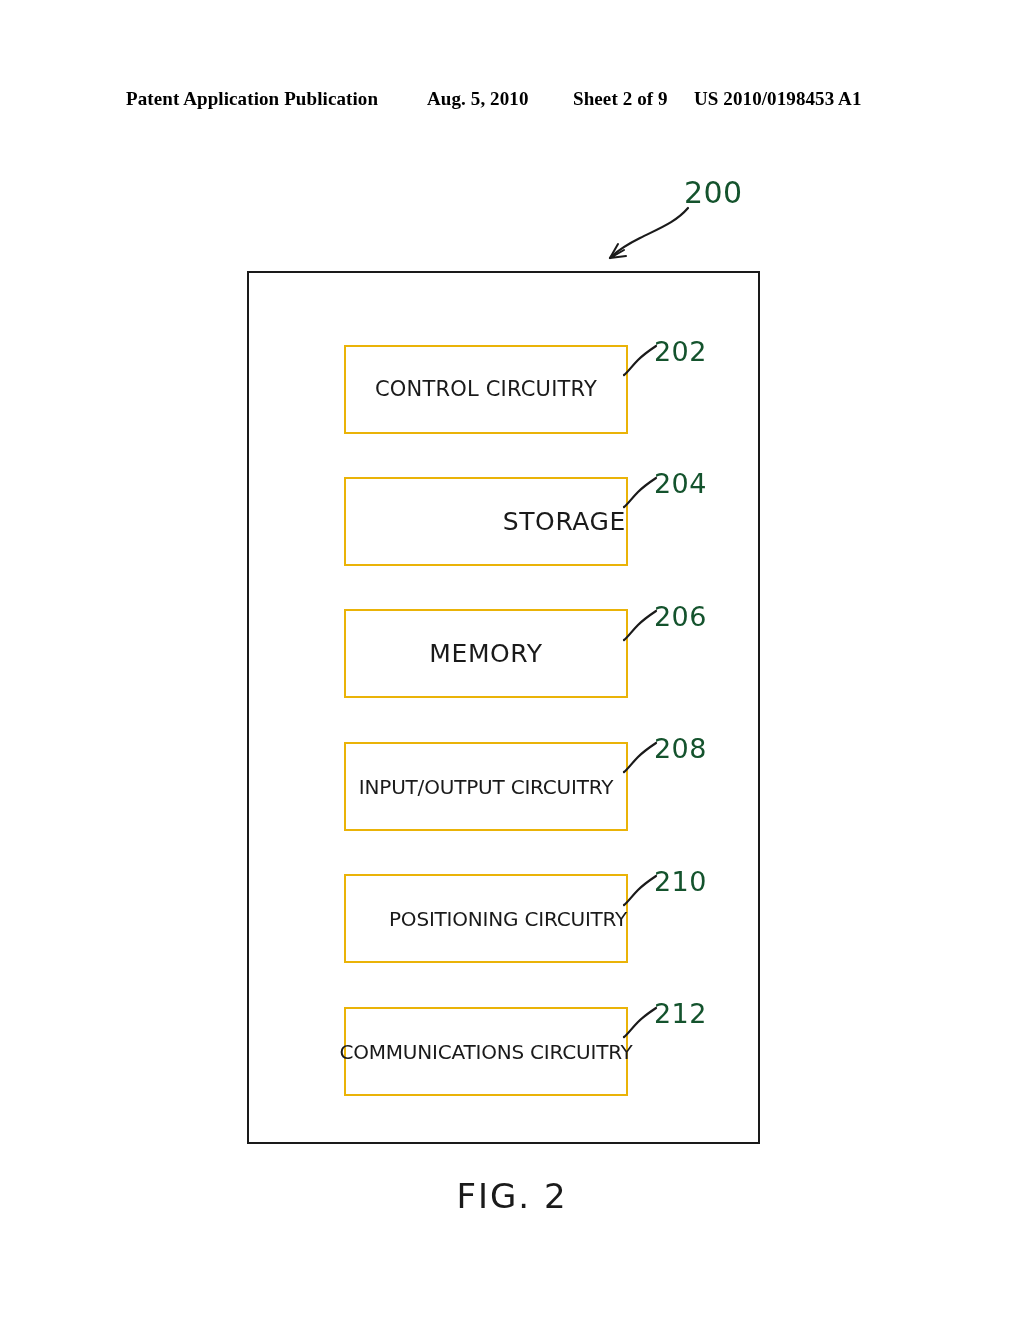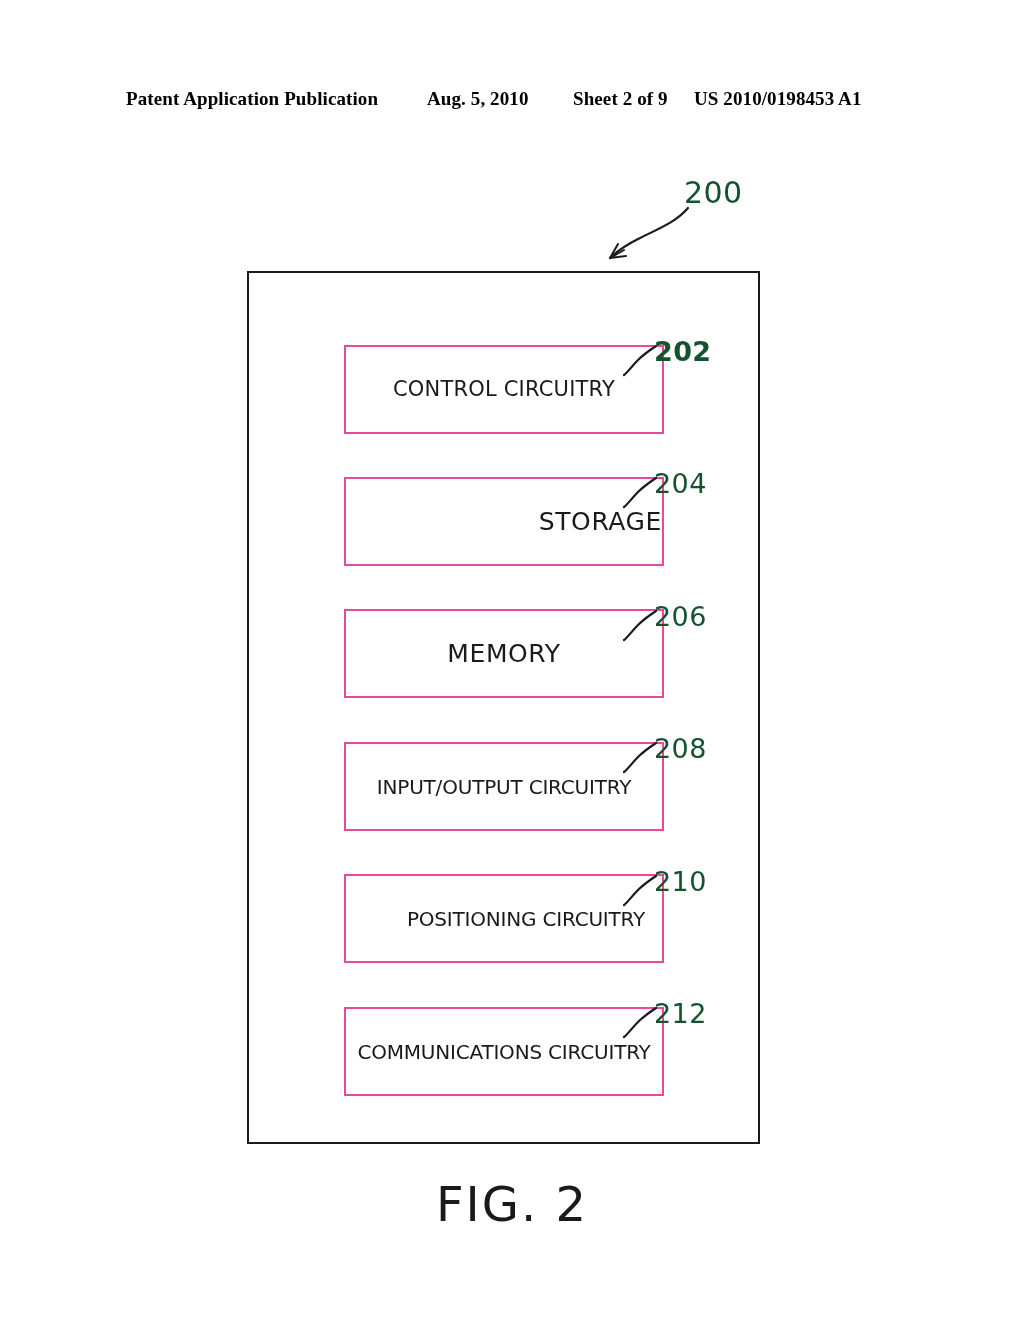--- a/index.html
+++ b/index.html
@@ -70,23 +70,23 @@
     height: 873px;
     border: 2px solid #1a1a1a;
     box-sizing: border-box;
     background: #ffffff;
   }
 
   
   .block {
     position: absolute;
     left: 344px;
-    width: 320px;
+    width: 284px;
     height: 89px;
-    border: 2px solid #ec4899;
+    border: 2px solid #eab308;
     box-sizing: border-box;
     background: #ffffff;
     display: flex;
     align-items: center;
     justify-content: center;
   }
   .block-label {
     font-family: "DejaVu Sans", sans-serif;
     font-weight: 400;
     color: #1a1a1a;
@@ -123,36 +123,36 @@
     font-weight: 400;
     color: #14532d;
     letter-spacing: 0.4px;
     white-space: nowrap;
   }
   .ref-200 {
     left: 684px;
     top: 175px;
     font-size: 30px;
   }
-  .ref-202 { left: 654px; top: 336px; font-weight: bold; }
+  .ref-202 { left: 654px; top: 336px; }
   .ref-204 { left: 654px; top: 468px; }
   .ref-206 { left: 654px; top: 601px; }
   .ref-208 { left: 654px; top: 733px; }
   .ref-210 { left: 654px; top: 866px; }
   .ref-212 { left: 654px; top: 998px; }
 
   
   .fig-caption {
     position: absolute;
     left: 0;
     top: 1176px;
     width: 1024px;
     text-align: center;
     font-family: "DejaVu Sans", sans-serif;
-    font-size: 48px;
+    font-size: 34px;
     font-weight: 400;
     letter-spacing: 2px;
     color: #1a1a1a;
   }
 </style>
 </head>
 <body>
 
 <div class="pub-header">
   <span class="h-title">Patent Application Publication</span>

